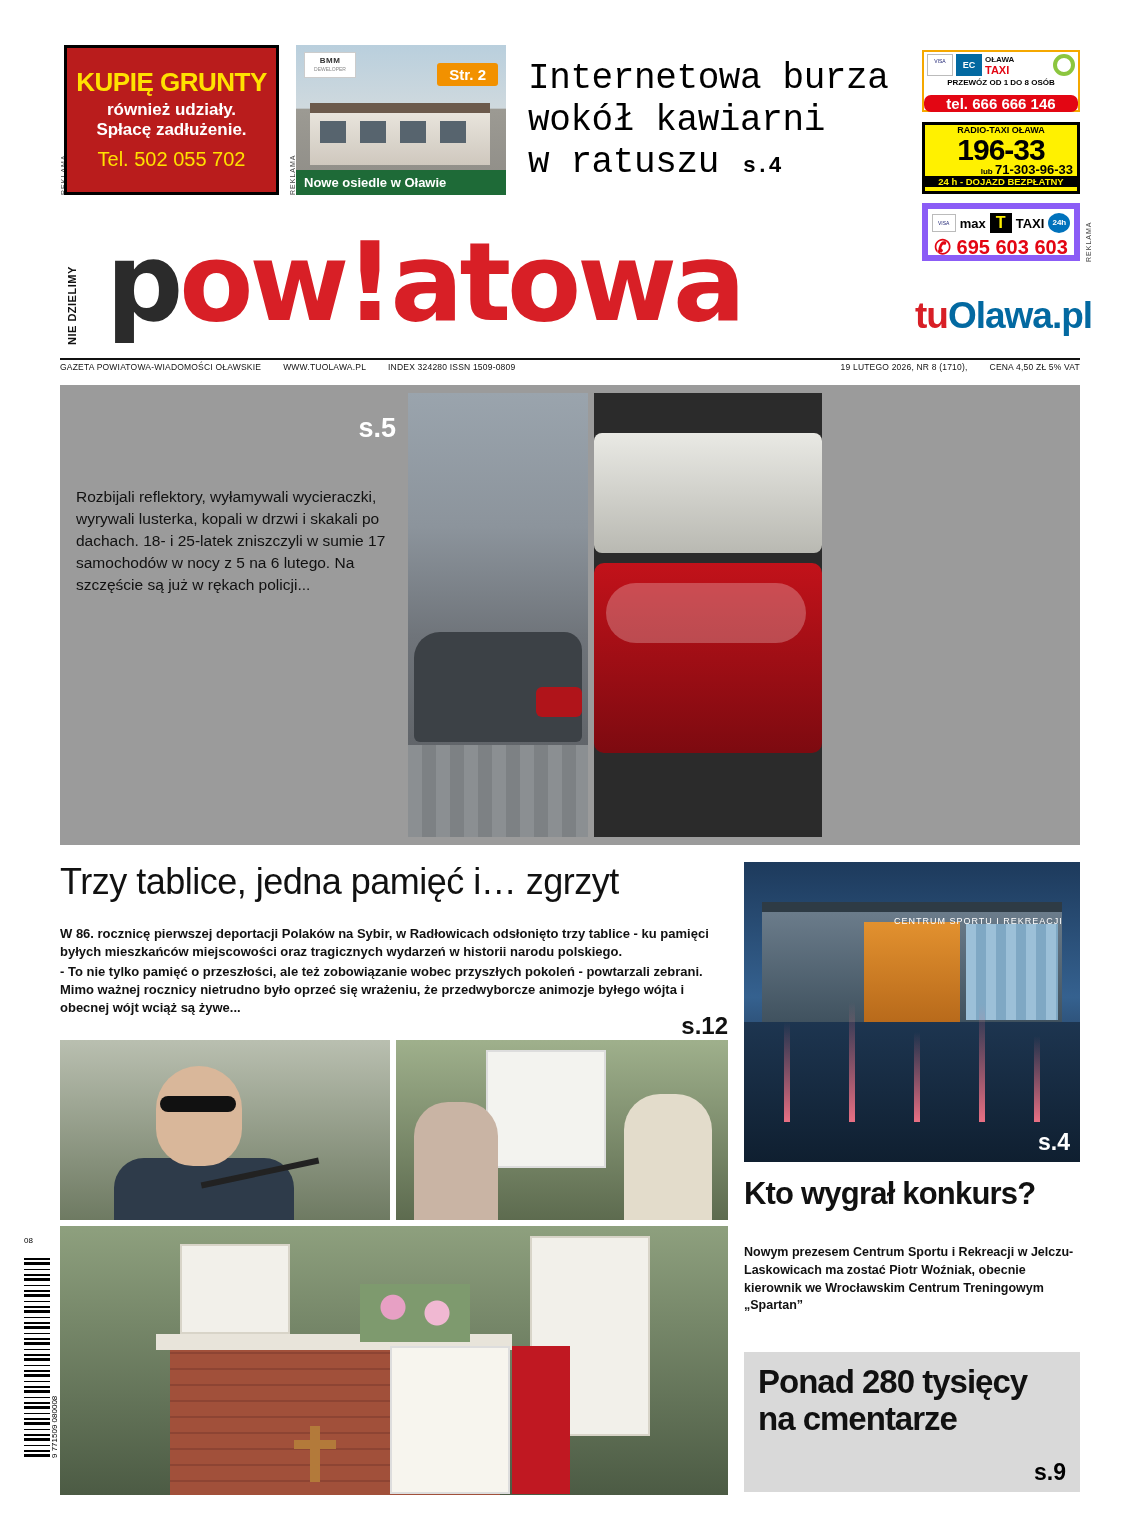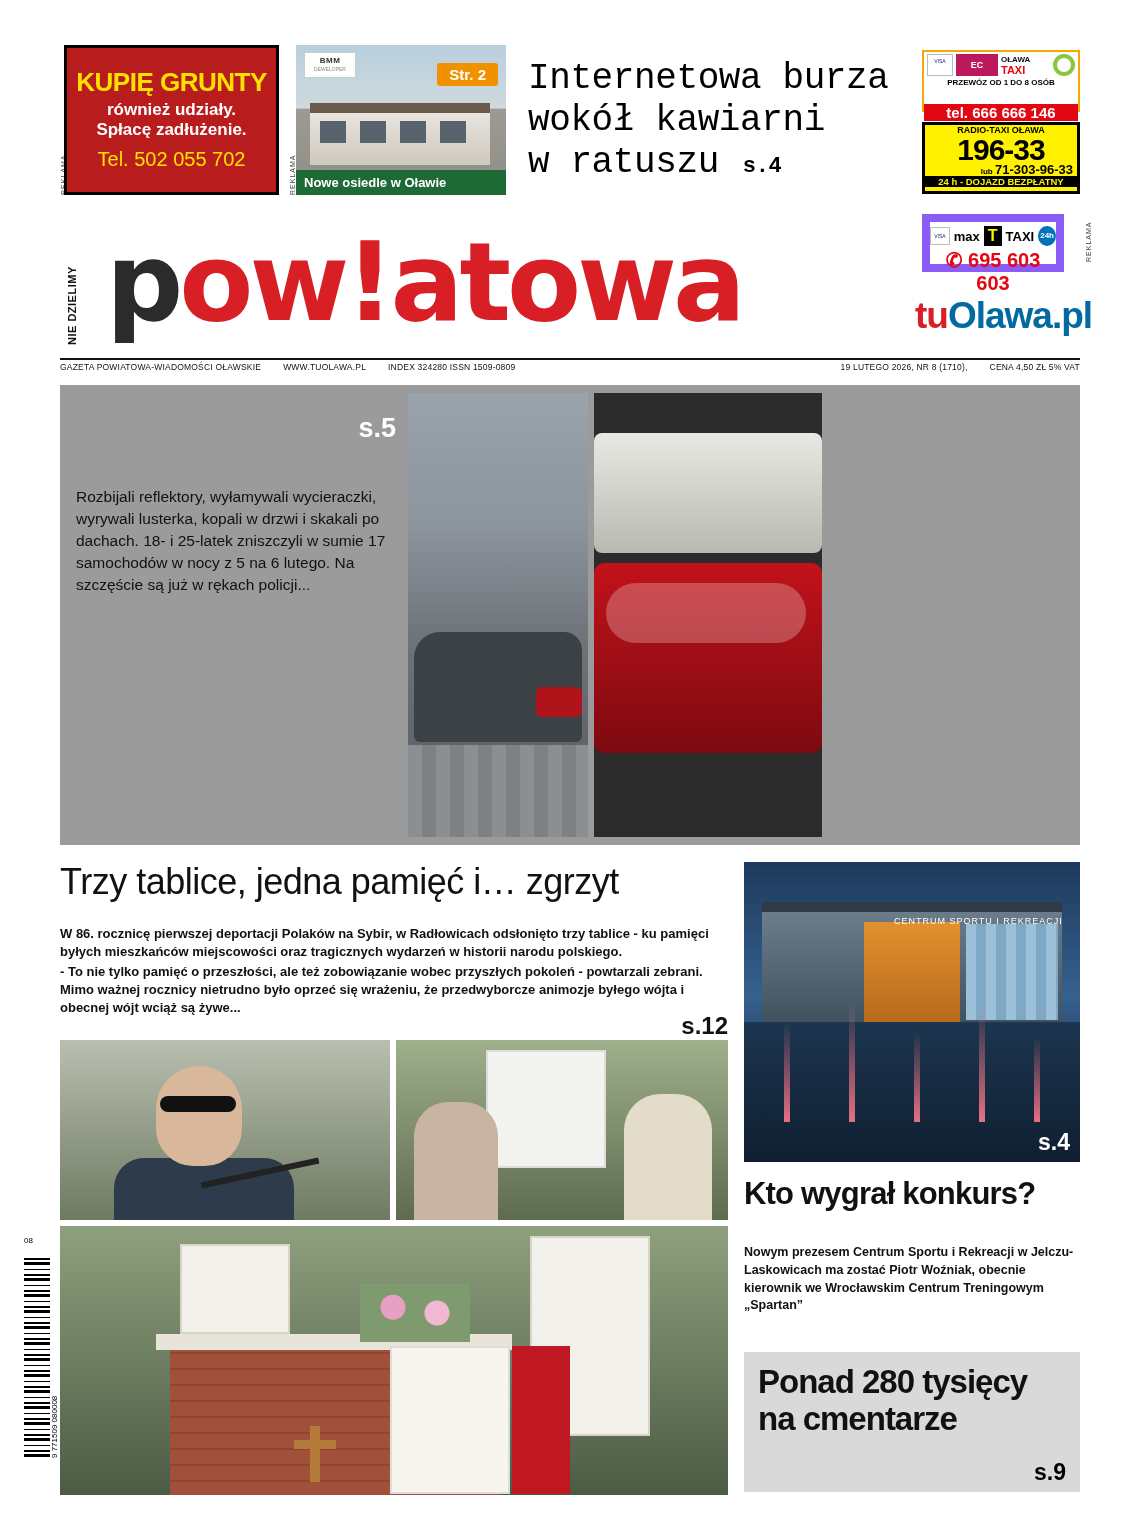--- a/index.html
+++ b/index.html
@@ -96,40 +96,40 @@
     font-size: 22px; font-weight: bold; margin-left: 24px;
   }
 
   
   .ad-taxi1 {
     position: absolute; left: 922px; top: 50px; width: 158px; height: 62px;
     border: 2px solid #f5a800; background: #fff;
   }
   .ad-taxi1 .row1 { display: flex; align-items: center; padding: 2px 3px; gap: 3px;}
   .ad-taxi1 .visa { width: 26px; height: 22px; background: #fff; border: 1px solid #bbb; font-size: 5px; text-align: center; color: #1a1f71; line-height: 7px; padding-top:3px;}
-  .ad-taxi1 .ec { width: 42px; height: 22px; background: #be185d; color: #fff; font-size: 9px; font-weight: bold; text-align: center; line-height: 22px;}
+  .ad-taxi1 .ec { width: 26px; height: 22px; background: #0369a1; color: #fff; font-size: 9px; font-weight: bold; text-align: center; line-height: 22px;}
   .ad-taxi1 .taxiname { font-size: 8px; font-weight: bold; color: #111; line-height: 10px;}
   .ad-taxi1 .taxiname b { display:block; font-size: 11px; color: #e30613;}
   .ad-taxi1 .wheel { width: 22px; height: 22px; border-radius: 50%; border: 4px solid #8cc63f; margin-left: auto;}
   .ad-taxi1 .przewoz { font-size: 8px; font-weight: bold; text-align: center; color: #000; }
-  .ad-taxi1 .tel { background: #e30613; color: #fff; font-size: 15px; font-weight: bold; text-align: center; margin-top: 17px;}
+  .ad-taxi1 .tel { background: #e30613; color: #fff; font-size: 15px; font-weight: bold; text-align: center; margin-top: 8px; border-radius: 7px;}
 
   .ad-taxi2 {
     position: absolute; left: 922px; top: 122px; width: 158px; height: 72px;
     border: 3px solid #000; background: #fff100;
   }
   .ad-taxi2 .l1 { font-size: 9px; font-weight: bold; text-align: center; }
   .ad-taxi2 .num { font-size: 30px; font-weight: bold; text-align: center; line-height: 30px; letter-spacing: -1px;}
   .ad-taxi2 .alt { font-size: 8px; font-weight: bold; text-align: right; padding-right: 4px; line-height: 9px;}
   .ad-taxi2 .alt b { font-size: 13px; }
   .ad-taxi2 .bott { background: #000; color: #fff100; font-size: 9.5px; font-weight: bold; text-align: center; }
 
   .ad-taxi3 {
-    position: absolute; left: 922px; top: 214px; width: 142px; height: 58px;
-    border: 8px solid #8b5cf6; background: #fff;
+    position: absolute; left: 922px; top: 203px; width: 158px; height: 58px;
+    border: 6px solid #8b5cf6; background: #fff;
   }
   .ad-taxi3 .row { display: flex; align-items: center; justify-content: center; gap: 4px; padding-top: 4px;}
   .ad-taxi3 .visa { width: 24px; height: 18px; border: 1px solid #bbb; font-size: 5px; text-align: center; color: #1a1f71; line-height: 16px;}
   .ad-taxi3 .max { font-size: 13px; font-weight: bold; }
   .ad-taxi3 .tsq { width: 22px; height: 20px; background: #000; color: #fff100; font-size: 16px; font-weight: bold; text-align: center; line-height: 20px;}
   .ad-taxi3 .h24 { width: 22px; height: 20px; border-radius: 50%; background: #0072bc; color: #fff; font-size: 8px; font-weight: bold; text-align: center; line-height: 20px;}
   .ad-taxi3 .tel { text-align: center; font-size: 20px; font-weight: bold; color: #e30613; margin-top: 2px;}
   .nie-dzielimy {
     position: absolute; left: 66px; top: 345px;
     font-size: 11px; font-weight: bold; letter-spacing: 0.5px; color: #111;

